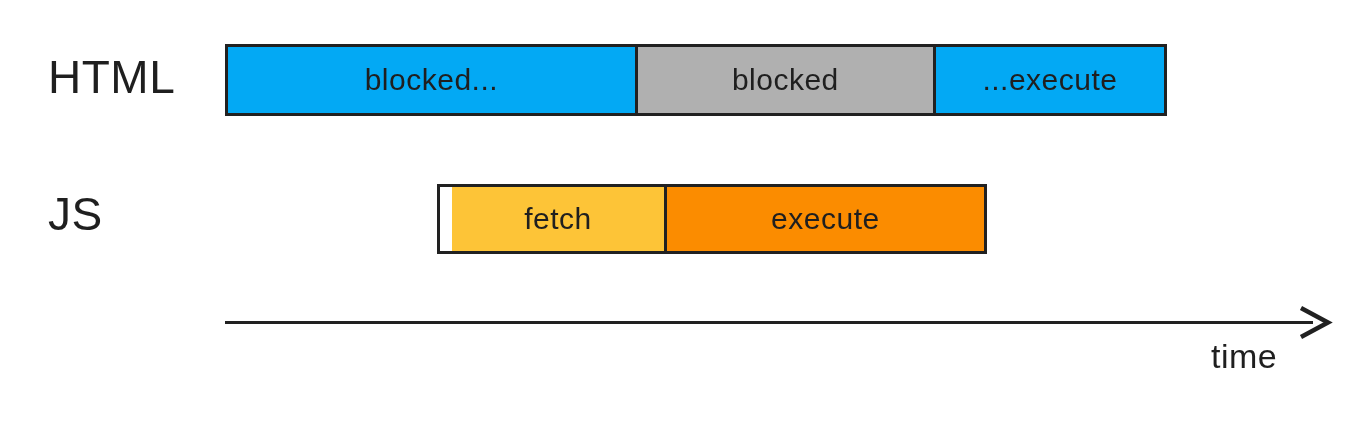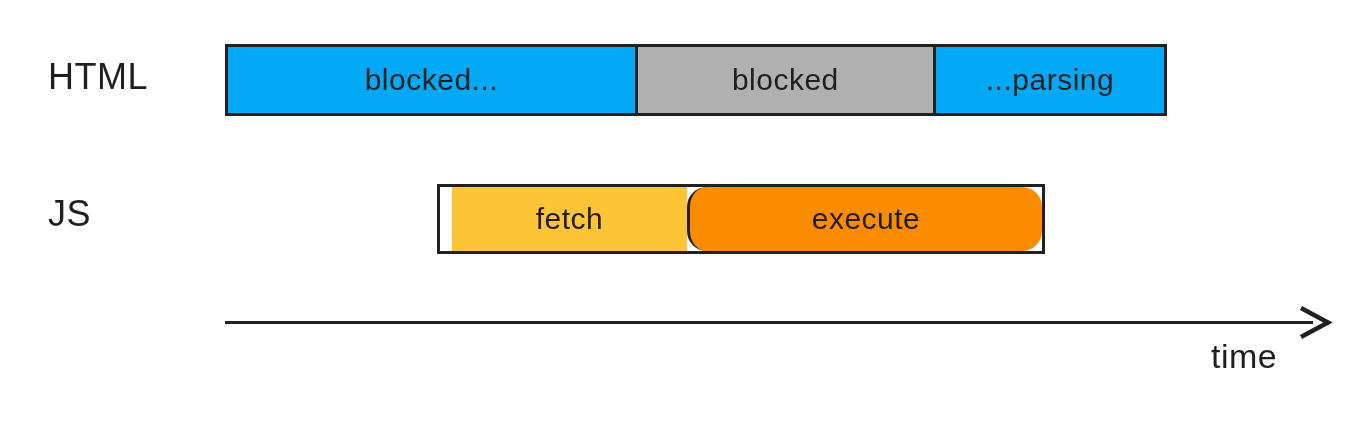--- a/index.html
+++ b/index.html
@@ -14,53 +14,53 @@
     height: 428px;
     background: #ffffff;
     overflow: hidden;
     color: #1f1f1f;
   }
   .row-label {
     position: absolute;
     left: 48px;
     height: 44px;
     line-height: 44px;
-    font-size: 36px;
+    font-size: 46px;
     letter-spacing: 0.5px;
     color: #1f1f1f;
     white-space: nowrap;
   }
   .row-label.html { top: 55px; }
   .row-label.js   { top: 192px; }
 
   .bar {
     position: absolute;
     display: flex;
     box-sizing: border-box;
     border: 3px solid #212121;
   }
   .bar.html-bar { left: 225px; top: 44px;  width: 942px; height: 72px; }
-  .bar.js-bar   { left: 437px; top: 184px; width: 608px; height: 70px; padding-left: 12px; }
+  .bar.js-bar   { left: 437px; top: 184px; width: 550px; height: 70px; padding-left: 12px; }
 
   .seg {
     display: flex;
     align-items: center;
     justify-content: center;
     font-size: 30px;
     letter-spacing: 0.5px;
     color: #1f1f1f;
     white-space: nowrap;
     overflow: hidden;
   }
   .seg + .seg { border-left: 3px solid #212121; }
   .seg.f412 { flex: 412 0 0; }
   .seg.f299 { flex: 299 0 0; }
   .seg.f231 { flex: 231 0 0; }
   .seg.f201 { flex: 201 0 0; }
-  .seg.f301 { flex: 301 0 0; border-radius: 20px; }
+  .seg.f301 { flex: 301 0 0; }
 
   .axis-line {
     position: absolute;
     left: 225px;
     top: 321px;
     width: 1088px;
     height: 3px;
     background: #212121;
   }
   .axis-arrowhead {
@@ -84,21 +84,21 @@
 </head>
 <body>
 
 <div class="canvas">
 
   <div class="row-label html">HTML</div>
 
   <div class="bar html-bar">
     <div class="seg f412" style="background: rgb(3, 169, 244);">blocked...</div>
     <div class="seg f299" style="background: rgb(176, 176, 176);">blocked</div>
-    <div class="seg f231" style="background: rgb(3, 169, 244);">...parsing</div>
+    <div class="seg f231" style="background: rgb(3, 169, 244);">...execute</div>
   </div>
 
   <div class="row-label js">JS</div>
 
   <div class="bar js-bar">
     <div class="seg f201" style="background: rgb(253, 196, 55);">fetch</div>
     <div class="seg f301" style="background: rgb(251, 140, 0);">execute</div>
   </div>
 
   <div class="axis-line"></div>

